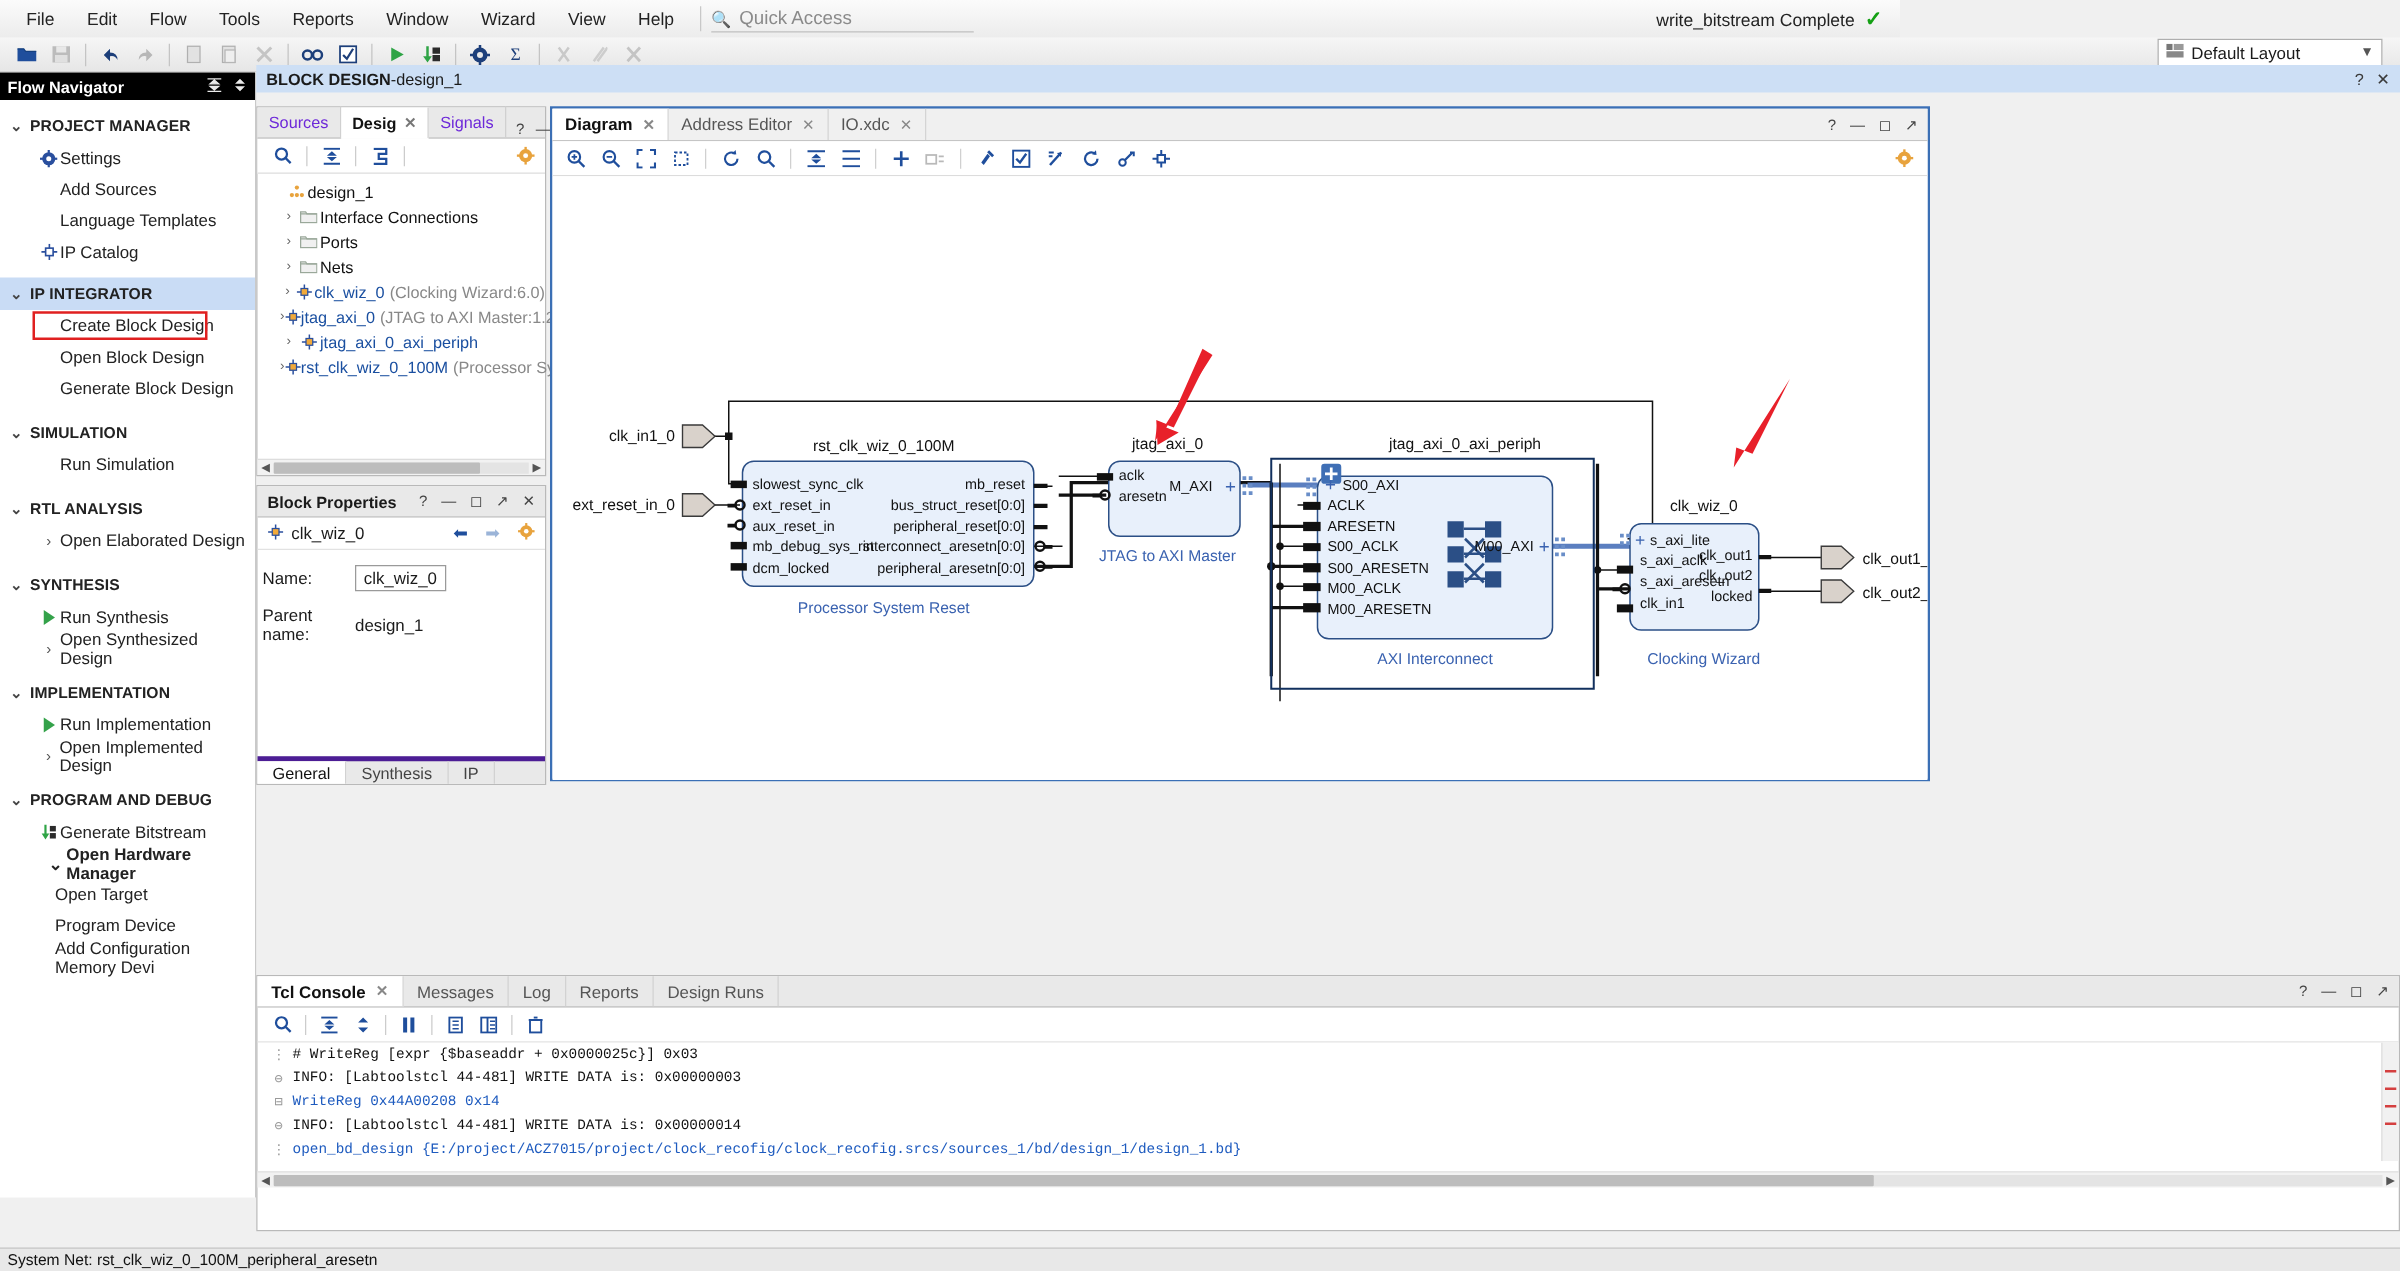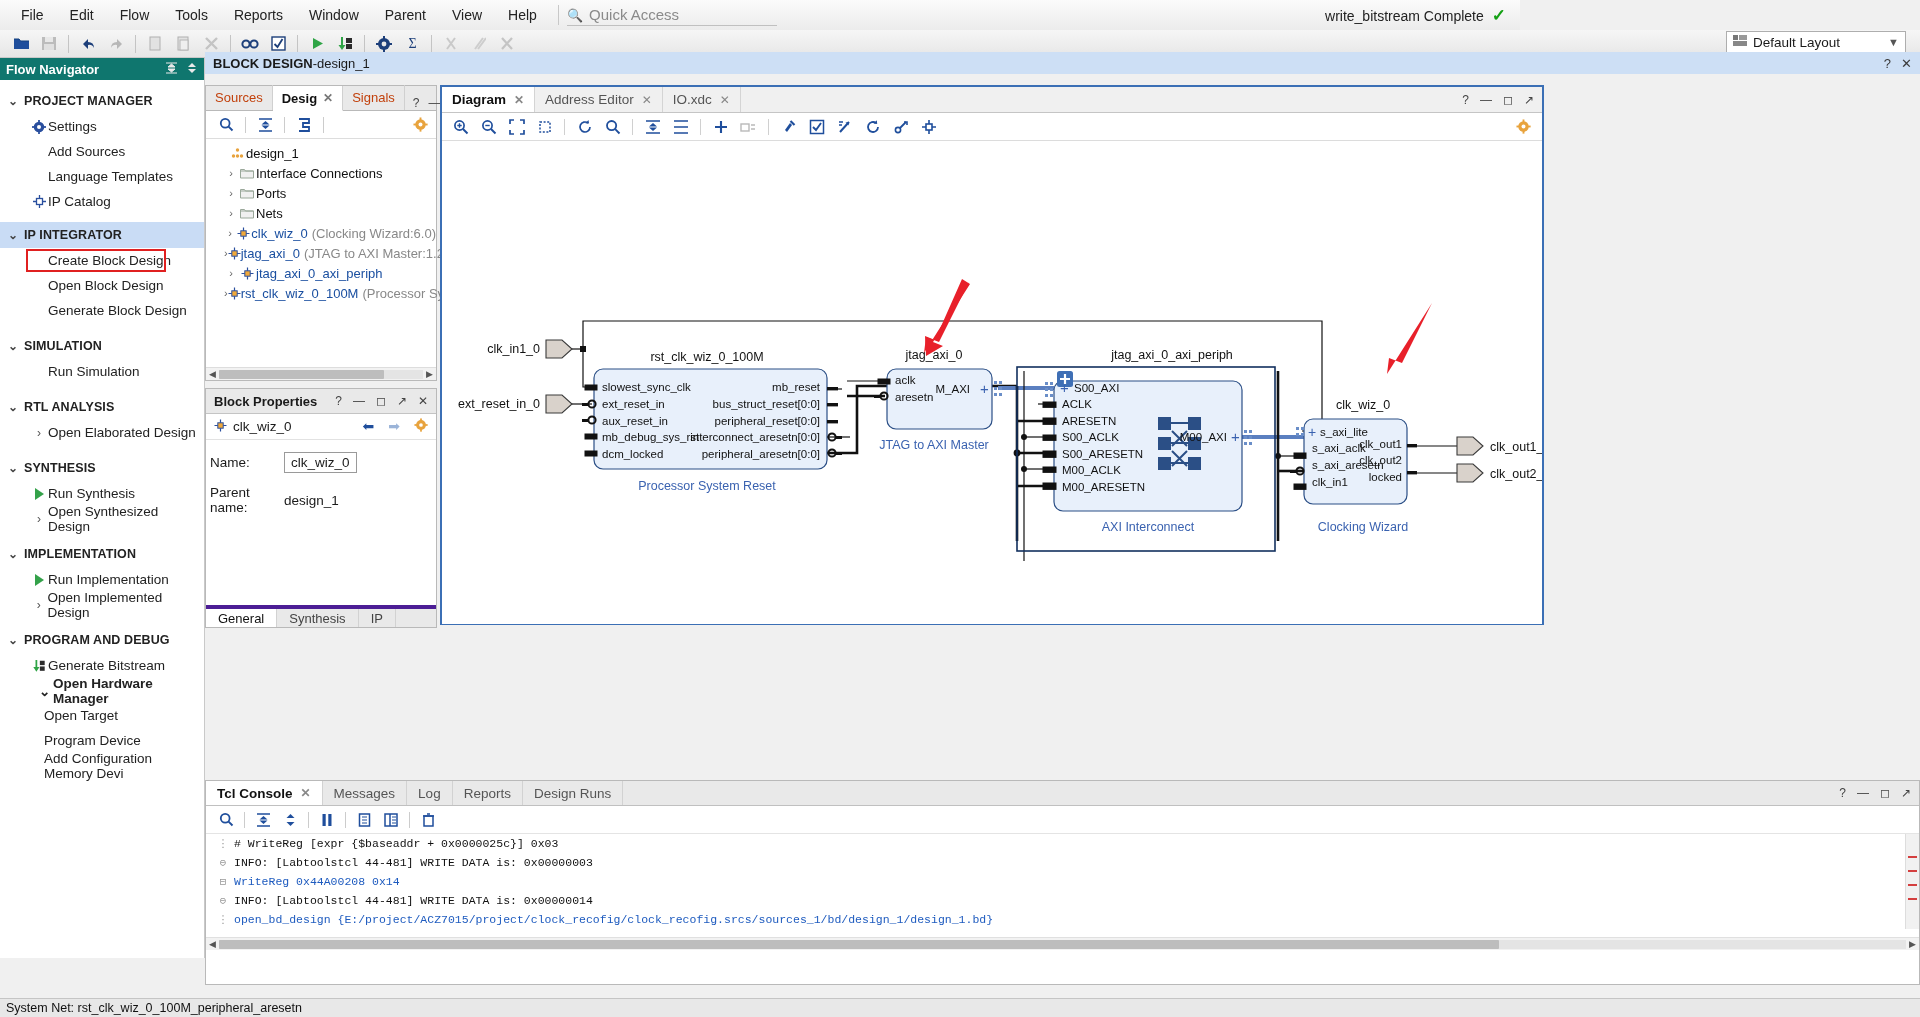--- a/index.html
+++ b/index.html
@@ -55,21 +55,21 @@
   }
   .layout-select .chev { margin-left:auto; color:#555; font-size:11px; }
   .layout-ico { display:inline-block; }
 
   
   .flownav {
     position:absolute; left:0; top:58px; width:205px; height:900px;
     background:#fff; border-right:1px solid #c9c9c9;
   }
   .flownav-hdr {
-    height:22px; background:#0f766e; color:#fff;
+    height:22px; background:#000000; color:#fff;
     display:flex; align-items:center; padding:0 6px;
     font-size:13px; font-weight:bold;
   }
   .flownav-hdr .spacer { margin-left:auto; }
   .fh-ico { margin-left:8px; font-size:12px; color:#e8e8e8; }
   .fn-list { padding-top:8px; }
   .fn-section {
     display:flex; align-items:center; height:26px;
     padding-left:8px; font-size:12.5px; font-weight:bold; color:#222;
     letter-spacing:0.1px;
@@ -102,21 +102,21 @@
 
   
   .panel {
     position:absolute; background:#fff; border:1px solid #b9b9b9;
   }
   .panel-tabs {
     display:flex; align-items:flex-end; height:25px;
     background:#e9e9e9; border-bottom:1px solid #b9b9b9;
   }
   .ptab {
-    padding:4px 9px 4px 9px; font-size:13px; color:#c2410c;
+    padding:4px 9px 4px 9px; font-size:13px; color:#6d28d9;
     display:flex; align-items:center; gap:6px; height:25px;
     border-right:1px solid #d0d0d0;
   }
   .ptab.active { background:#fff; color:#111; font-weight:bold; border-bottom:1px solid #fff; margin-bottom:-1px; }
   .ptab .x { color:#777; font-size:12px; }
   .ptab-right { margin-left:auto; display:flex; gap:9px; padding:0 8px; color:#444; font-size:12px; align-items:center; }
 
   .ptoolbar {
     height:28px; display:flex; align-items:center; gap:4px;
     padding-left:8px; border-bottom:1px solid #ddd; background:#fff;
@@ -245,21 +245,21 @@
 
 <div class="app">
 
   <div class="menubar">
     <div class="menu-item">File</div>
     <div class="menu-item">Edit</div>
     <div class="menu-item">Flow</div>
     <div class="menu-item">Tools</div>
     <div class="menu-item">Reports</div>
     <div class="menu-item">Window</div>
-    <div class="menu-item">Parent</div>
+    <div class="menu-item">Wizard</div>
     <div class="menu-item">View</div>
     <div class="menu-item">Help</div>
     <div class="menu-sep"></div>
     <div class="quick-access">
       <span class="qa-icon">🔍</span>
       <span class="qa-text">Quick Access</span>
     </div>
     <div class="status-right">
       <span>write_bitstream Complete</span>
       <span class="check-mark">✓</span>

